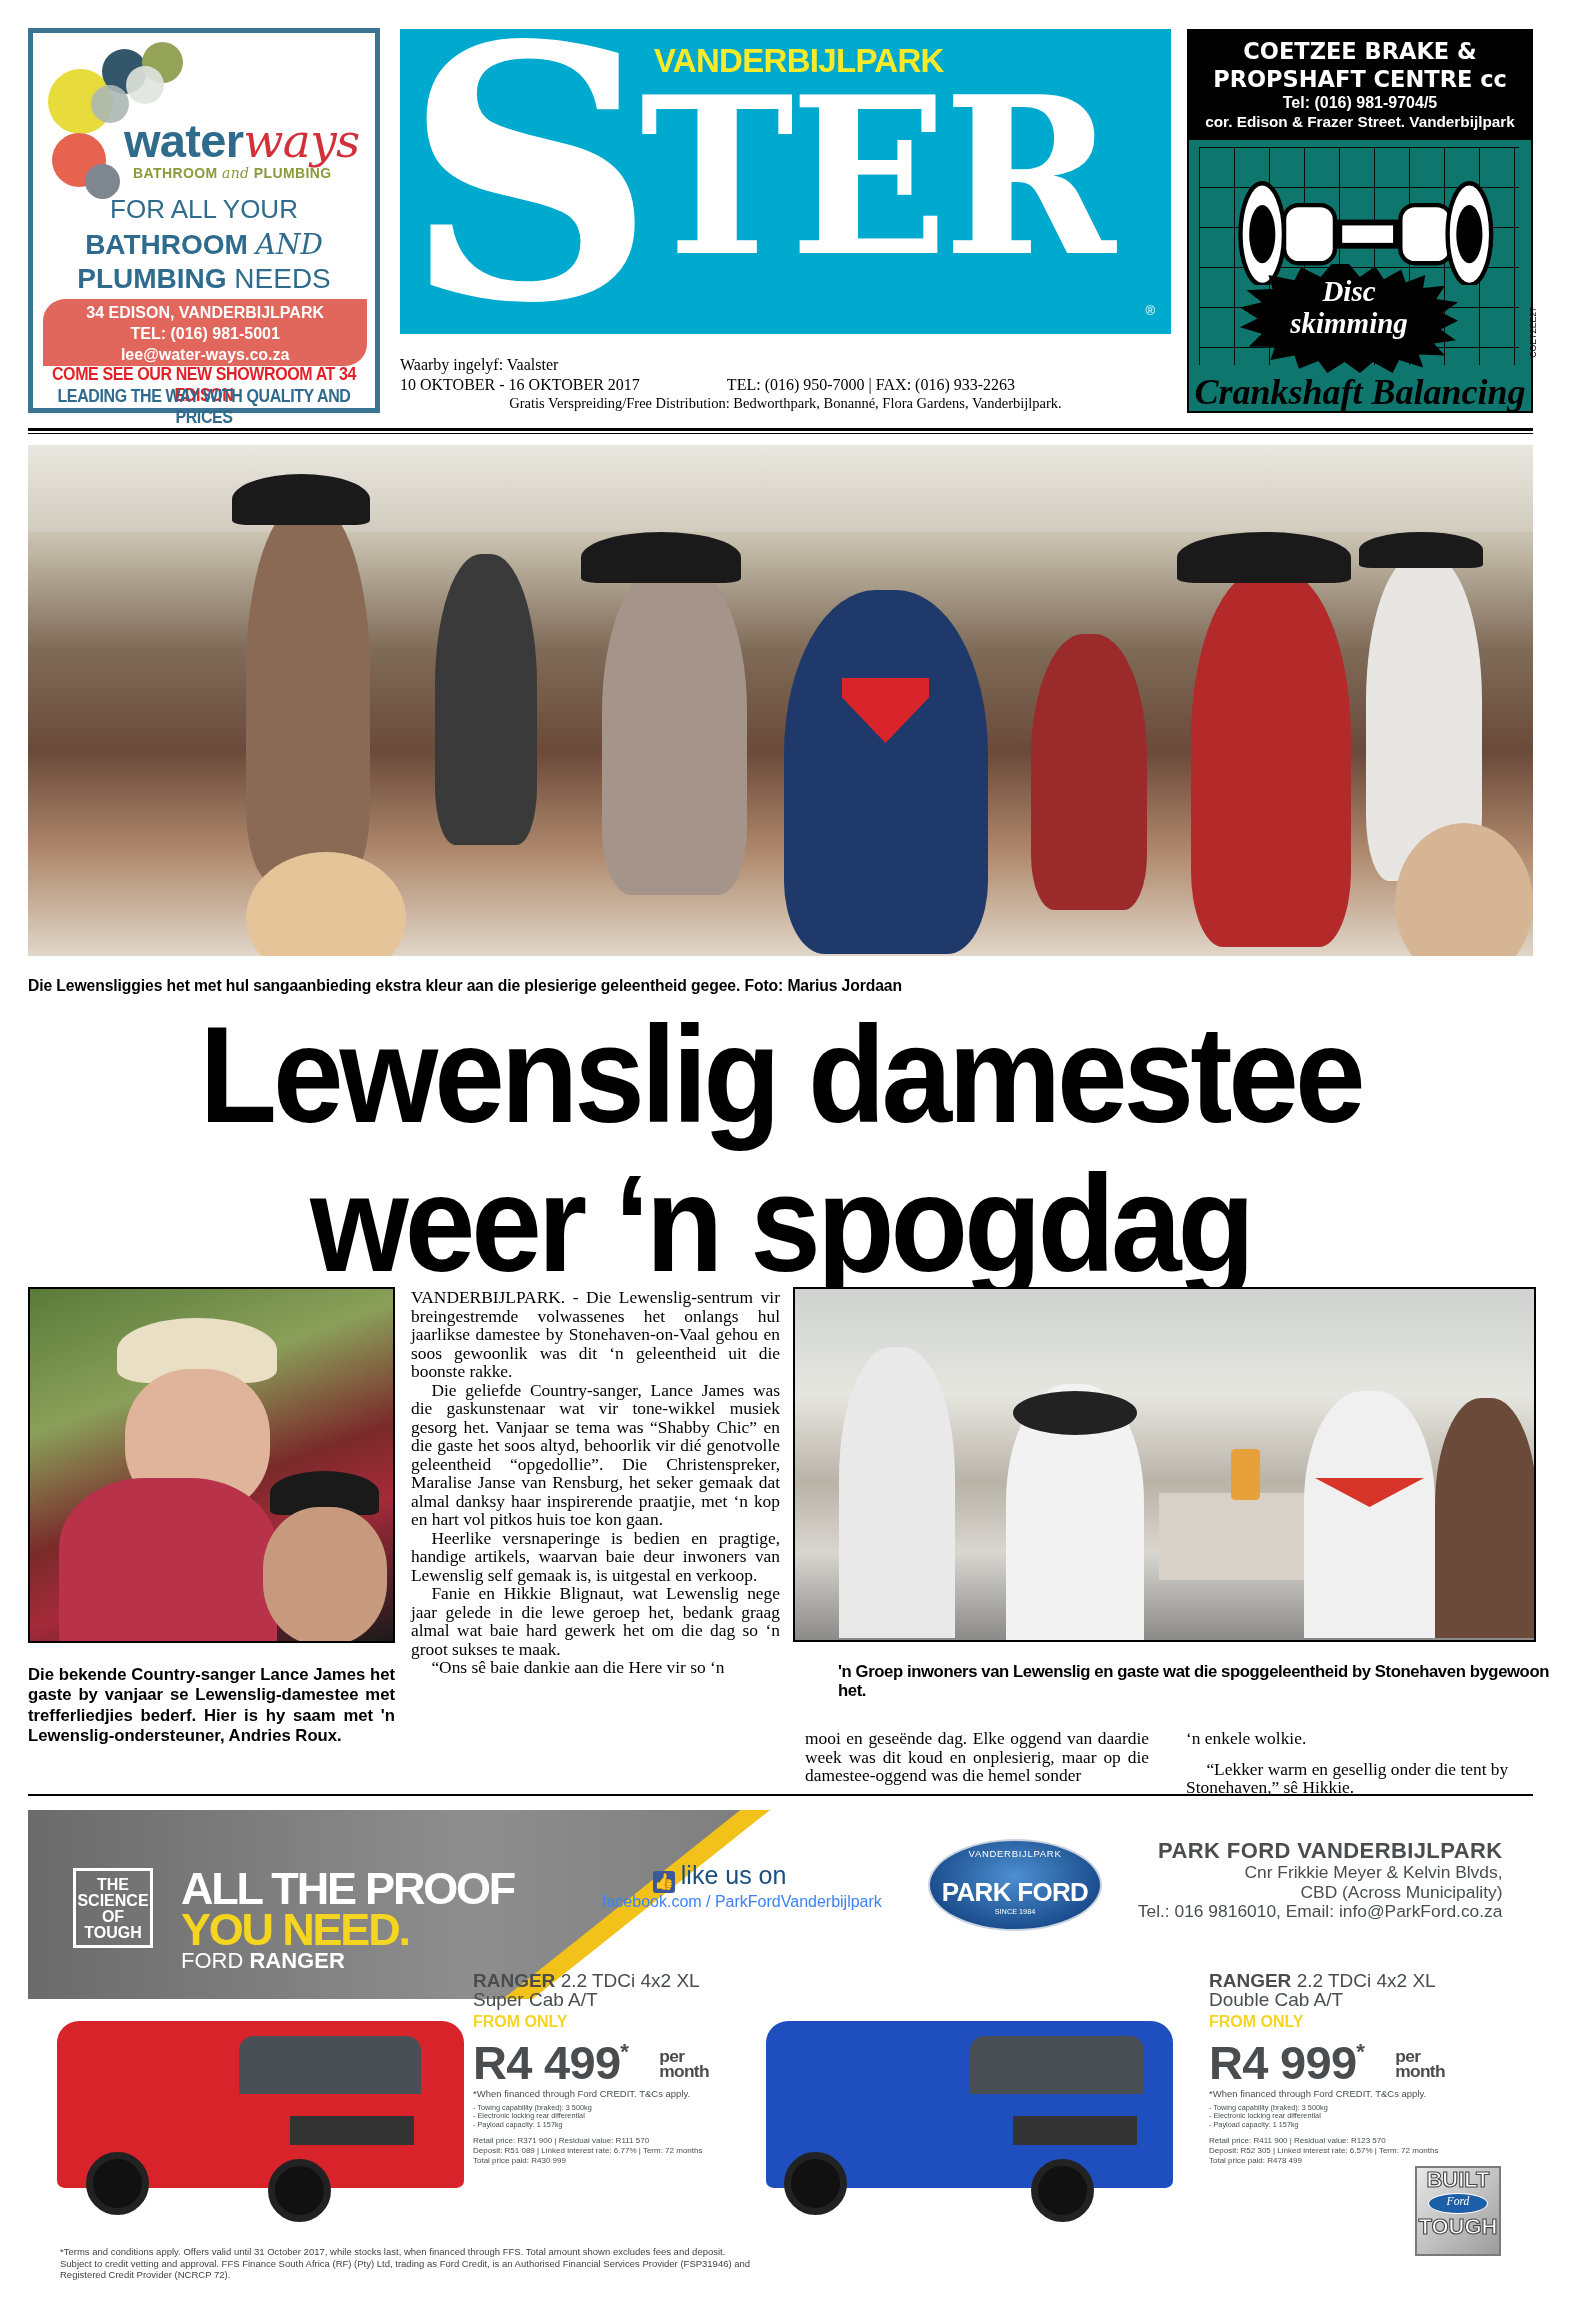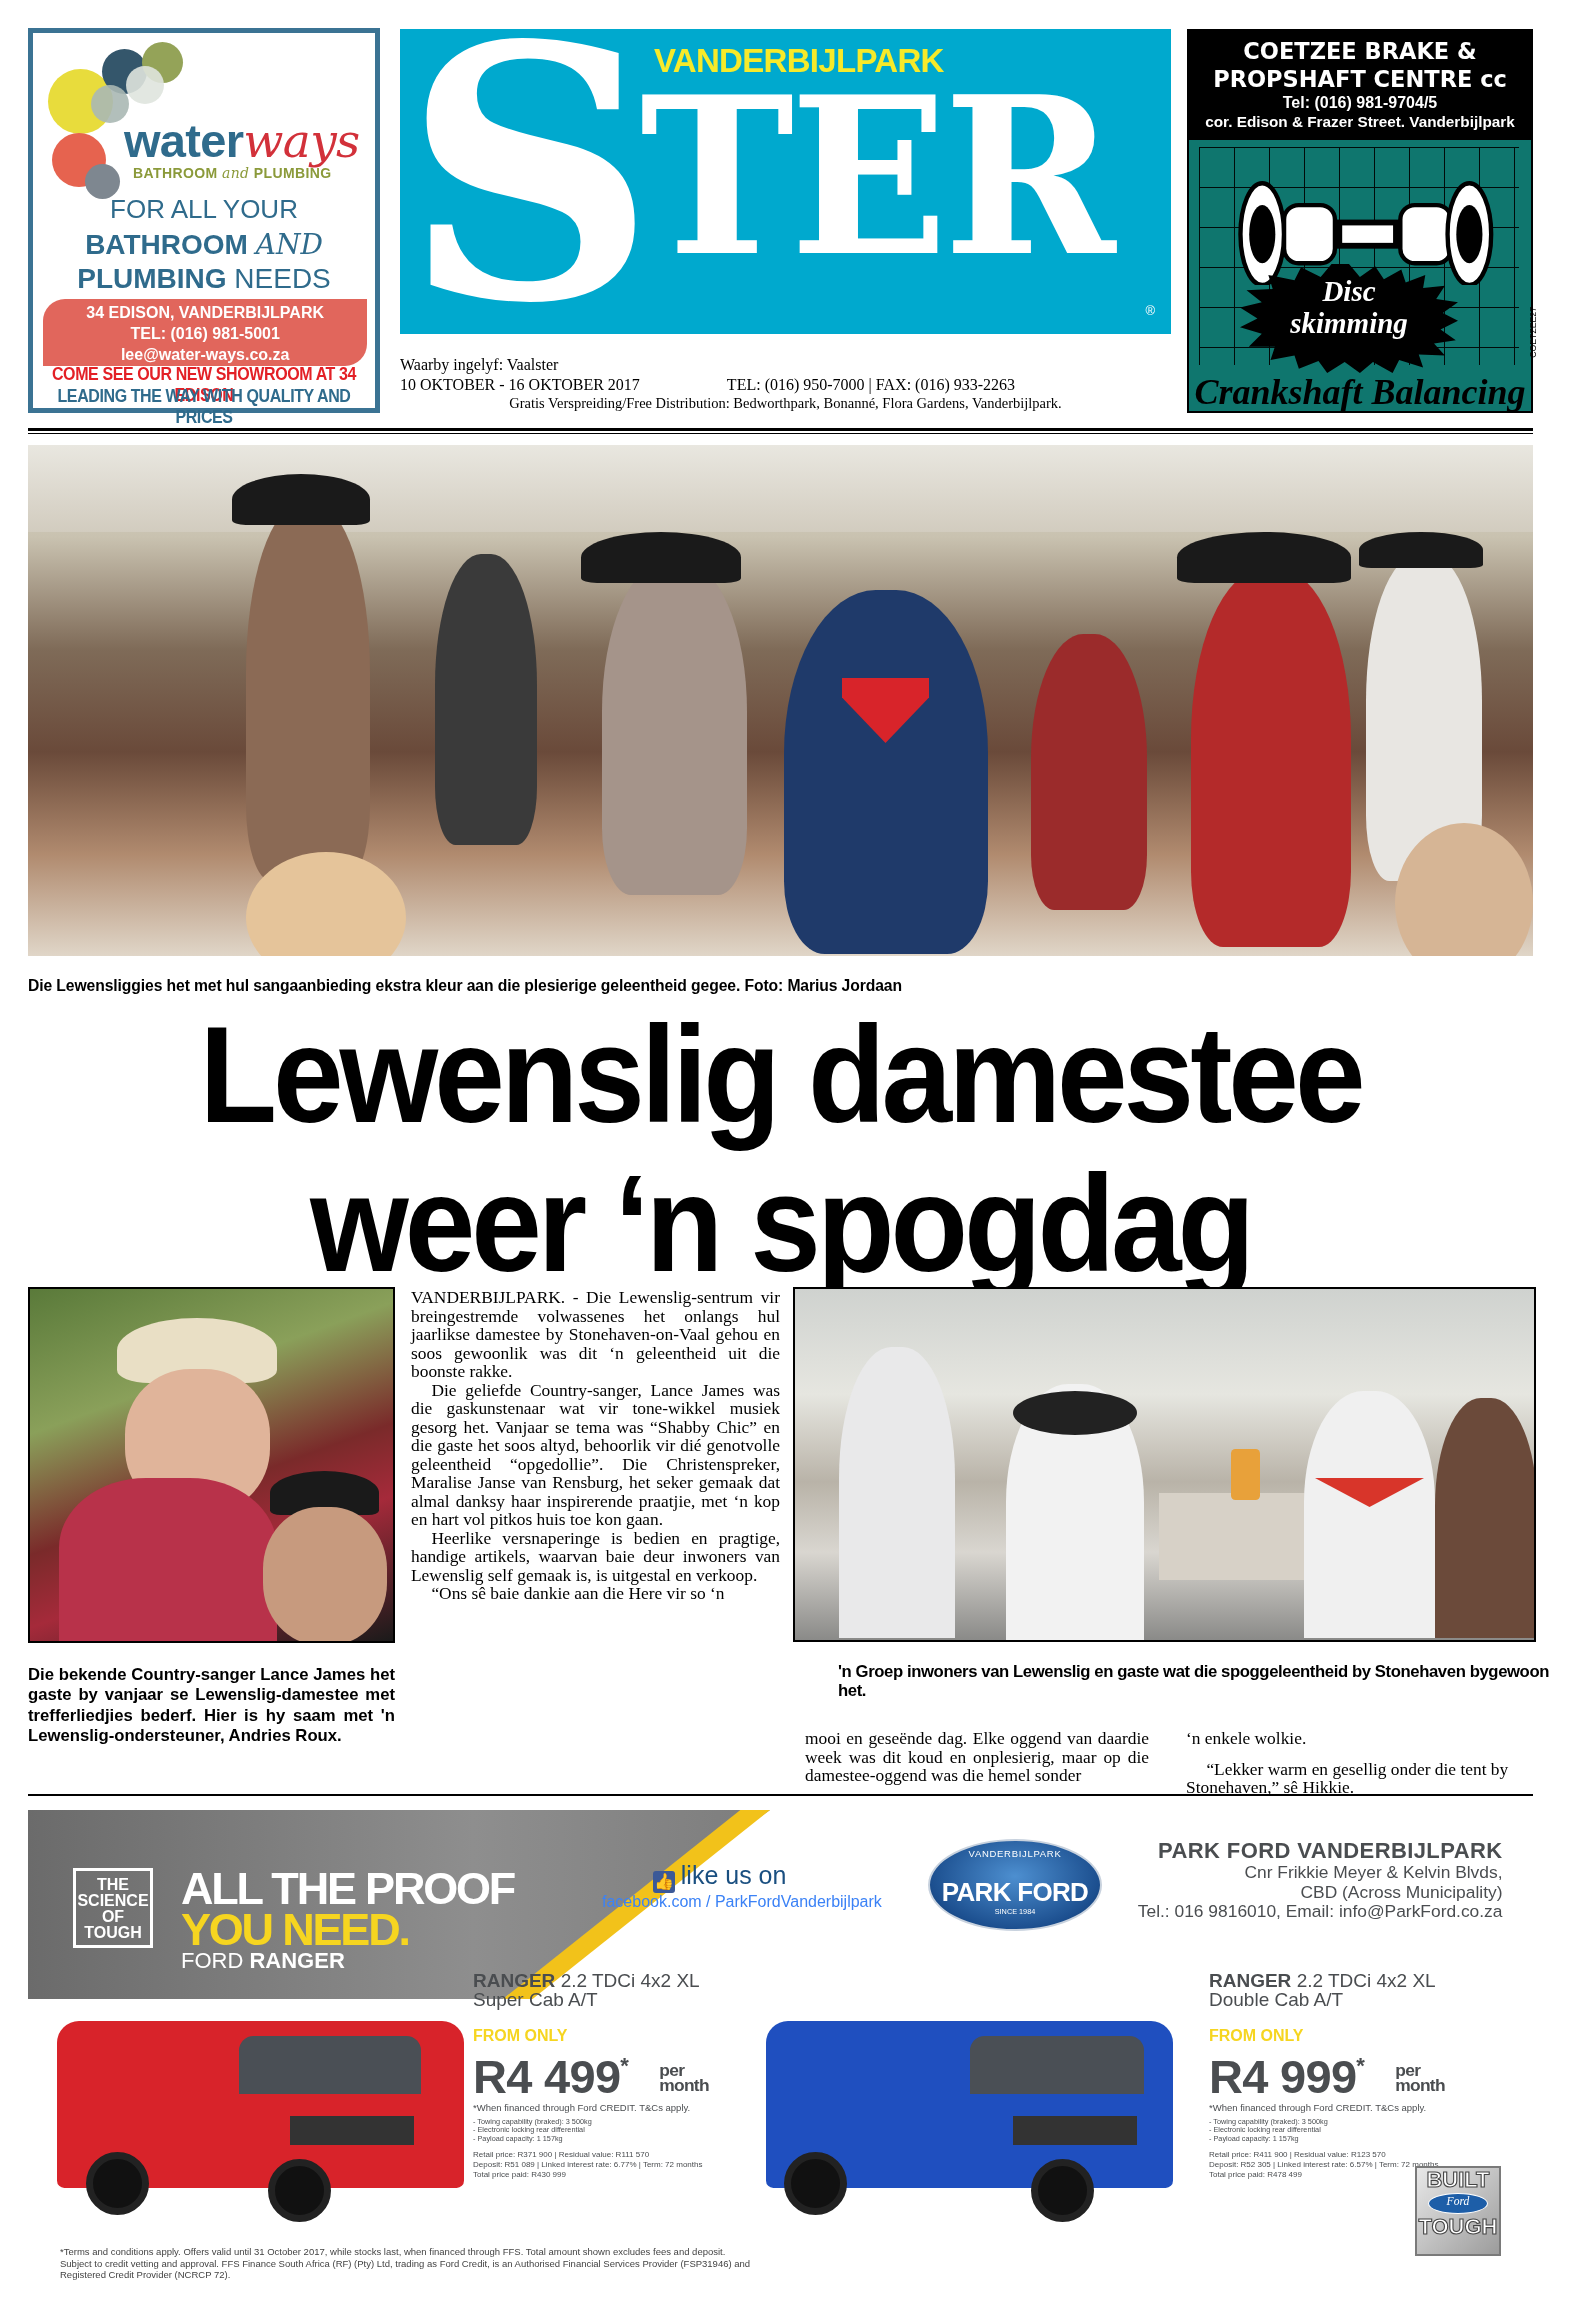--- a/index.html
+++ b/index.html
@@ -89,21 +89,21 @@
   #ford .logo .ring { font-size:9.5px; padding-top:7.3px; letter-spacing:0.7px; }
   #ford .logo .name { font-size:26px; font-weight:bold; line-height:29px; margin-top:19px; letter-spacing:-0.7px; }
   #ford .logo .since { font-size:7.3px; }
   #ford .dealer { position:absolute; right:30.5px; top:28px; text-align:right; color:#4a4d50; font-size:17.4px; line-height:19.6px; }
   #ford .dealer .dn { font-size:22px; font-weight:bold; letter-spacing:0.4px; line-height:25px; }
   .truck { position:absolute; height:167px; border-radius:22px 22px 7.3px 7.3px; }
   .wheel { position:absolute; width:63px; height:63px; border-radius:50%; background:#111; border:7.3px solid #222; box-sizing:border-box; }
   .offer { position:absolute; color:#4a4d50; }
   .offer .m { font-size:19px; line-height:19px; }
   .offer .m b { font-weight:bold; }
-  .offer .from { color:#f6d520; font-weight:bold; font-size:16px; line-height:16px; margin-top:19px; }
+  .offer .from { color:#f6d520; font-weight:bold; font-size:16px; line-height:16px; margin-top:5px; }
   .offer .price { font-weight:bold; font-size:47px; line-height:44px; letter-spacing:-0.7px; }
   .offer .price sup { font-size:22px; vertical-align:20.4px; }
   .offer .per { display:inline-block; font-size:17.4px; line-height:14.5px; vertical-align:2.9px;margin-left:31px; }
   .offer .fin { font-size:9.5px; margin-top:2.9px; }
   .offer .specs { font-size:7.3px; line-height:8.7px; margin-top:4.4px; }
   .offer .retail { font-size:8px; line-height:10.2px; margin-top:5.8px; }
   #ford .tc { position:absolute; left:32px; top:436px; width:698px; font-size:9.5px; line-height:11.6px; color:#444; }
   #ford .built { position:absolute; left:1387px; top:356px; width:86px; height:90px; background:linear-gradient(135deg,#e8e8e8,#9c9c9c); border:2.2px solid #7a7a7a; box-sizing:border-box; text-align:center; }
   #ford .built .b { font-weight:bold; font-size:22px; color:#fff; -webkit-text-stroke:1.1px #444; line-height:23px; }
   #ford .built .oval { width:58px; height:19px; margin:1.5px auto; background:#1d5ea8; border-radius:50%; border:1.5px solid #fff; color:#fff; font-family:"Liberation Serif", serif; font-style:italic; font-size:11.6px; line-height:16px; }
@@ -207,20 +207,21 @@
   <div style="position:absolute;left:29px;top:189px;width:218px;height:174px;background:#b8324a;border-radius:40% 40% 0 0;"></div>
   <div style="position:absolute;left:240px;top:182px;width:109px;height:44px;background:#1a1a1a;border-radius:50% 50% 10% 10%;"></div>
   <div style="position:absolute;left:233px;top:218px;width:124px;height:138px;background:#c79a7e;border-radius:45%;"></div>
 </div>
 <div id="cap2" class="abs">Die bekende Country-sanger Lance James het gaste by vanjaar se Lewenslig-damestee met trefferliedjies bederf. Hier is hy saam met 'n Lewenslig-ondersteuner, Andries Roux.</div>
 
 <div id="col2" class="abs">
   <p class="first">VANDERBIJLPARK. - Die Lewenslig-sentrum vir breingestremde volwassenes het onlangs hul jaarlikse damestee by Stonehaven-on-Vaal gehou en soos gewoonlik was dit ‘n geleentheid uit die boonste rakke.</p>
   <p>Die geliefde Country-sanger, Lance James was die gaskunstenaar wat vir tone-wikkel musiek gesorg het. Vanjaar se tema was “Shabby Chic” en die gaste het soos altyd, behoorlik vir dié genotvolle geleentheid “opgedollie”. Die Christenspreker, Maralise Janse van Rensburg, het seker gemaak dat almal danksy haar inspirerende praatjie, met ‘n kop en hart vol pitkos huis toe kon gaan.</p>
   <p>Heerlike versnaperinge is bedien en pragtige, handige artikels, waarvan baie deur inwoners van Lewenslig self gemaak is, is uitgestal en verkoop.</p>
+  <p>Fanie en Hikkie Blignaut, wat Lewenslig nege jaar gelede in die lewe geroep het, bedank graag almal wat baie hard gewerk het om die dag so ‘n groot sukses te maak.</p>
   <p>“Ons sê baie dankie aan die Here vir so ‘n</p>
 </div>
 
 <div id="photo3" class="abs">
   <div style="position:absolute;left:44px;top:58px;width:116px;height:291px;background:#e9e9ea;border-radius:45% 45% 0 0;"></div>
   <div style="position:absolute;left:211px;top:95px;width:138px;height:262px;background:#f2f2f2;border-radius:45% 45% 0 0;"></div>
   <div style="position:absolute;left:218px;top:102px;width:124px;height:44px;background:#222;border-radius:50%;"></div>
   <div style="position:absolute;left:364px;top:204px;width:189px;height:87px;background:#d7d1c7;"></div>
   <div style="position:absolute;left:436px;top:160px;width:29px;height:51px;background:#e8a13a;border-radius:4.4px;"></div>
   <div style="position:absolute;left:509px;top:102px;width:131px;height:247px;background:#f0f0f0;border-radius:45% 45% 0 0;"></div>

